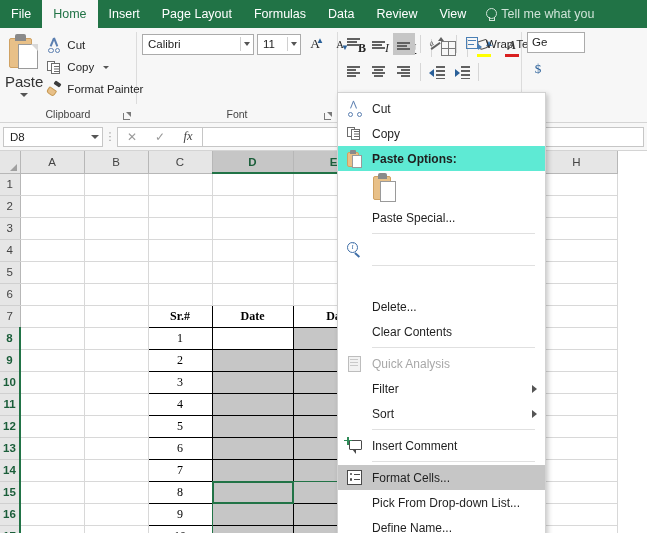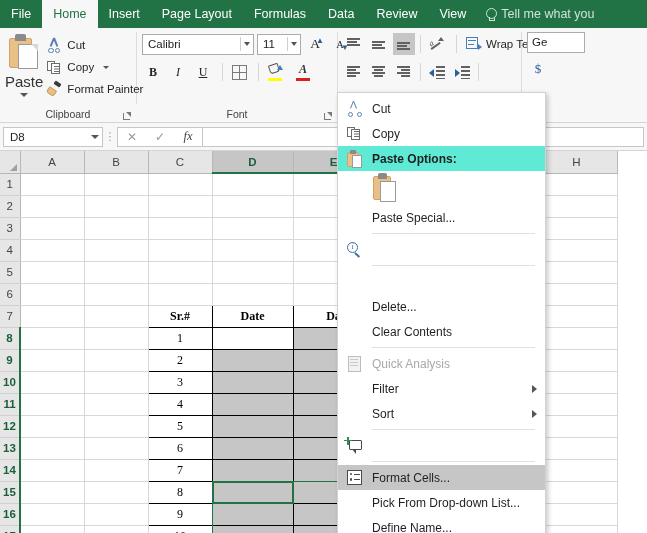--- a/index.html
+++ b/index.html
@@ -486,21 +486,21 @@
       </div>
       <div class="group-label">
         <span>Clipboard</span>
         <span class="dlg"></span>
       </div>
     </div>
 
     <div class="group-sep"></div>
 
     <div class="group fontgrp">
-      <div class="group-body" style="flex-direction:column;">
+      <div class="group-body" style="flex-direction:row;">
         <div class="fg-row">
           <div class="combo cb-font">
             <span class="cval">Calibri</span>
             <span class="cbar"></span>
               <span class="ccar"></span>
           </div>
           <div class="combo cb-size">
             <span class="cval">11</span>
             <span class="cbar"></span>
               <span class="ccar"></span>
@@ -982,20 +982,21 @@
     </div>
 
     <div class="mi-sep"></div>
 
     <div class="mi">
       <span class="mi-ic mic-comment">
         <i class="bx"></i>
           <i class="plus-v"></i>
           <i class="plus-h"></i>
       </span>
+      <span class="mi-tx">Insert Comment</span>
     </div>
 
     <div class="mi-sep"></div>
 
     <div class="mi hl">
       <span class="mi-ic mic-format">
         <i class="fb2"></i>
           <i class="fd" style="top:4px"></i>
           <i class="fd" style="top:9.5px"></i>
           <i class="fl" style="top:5px"></i>

